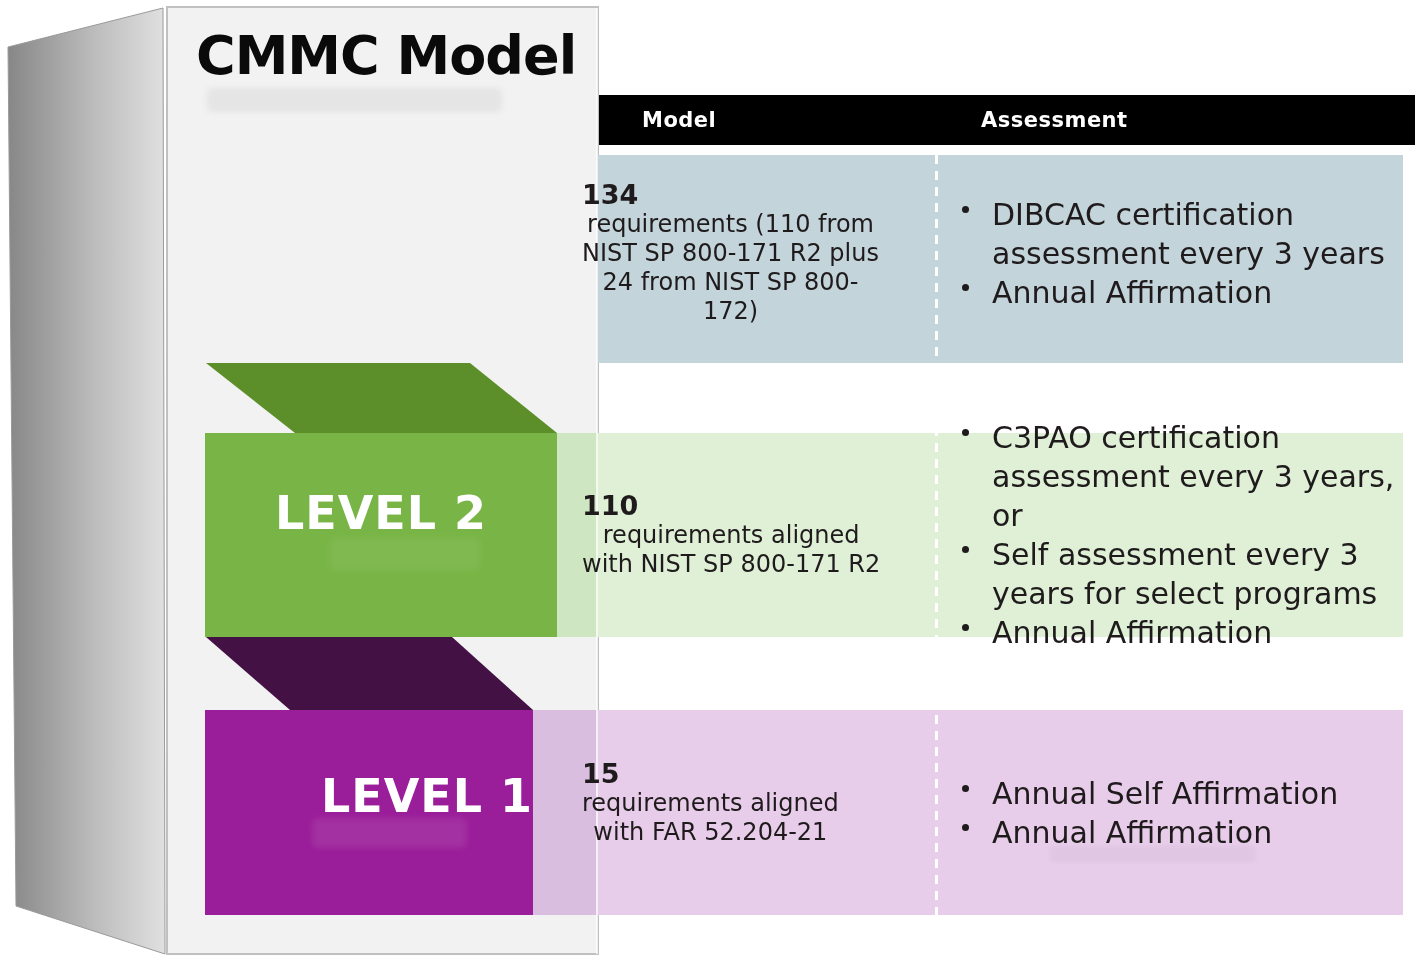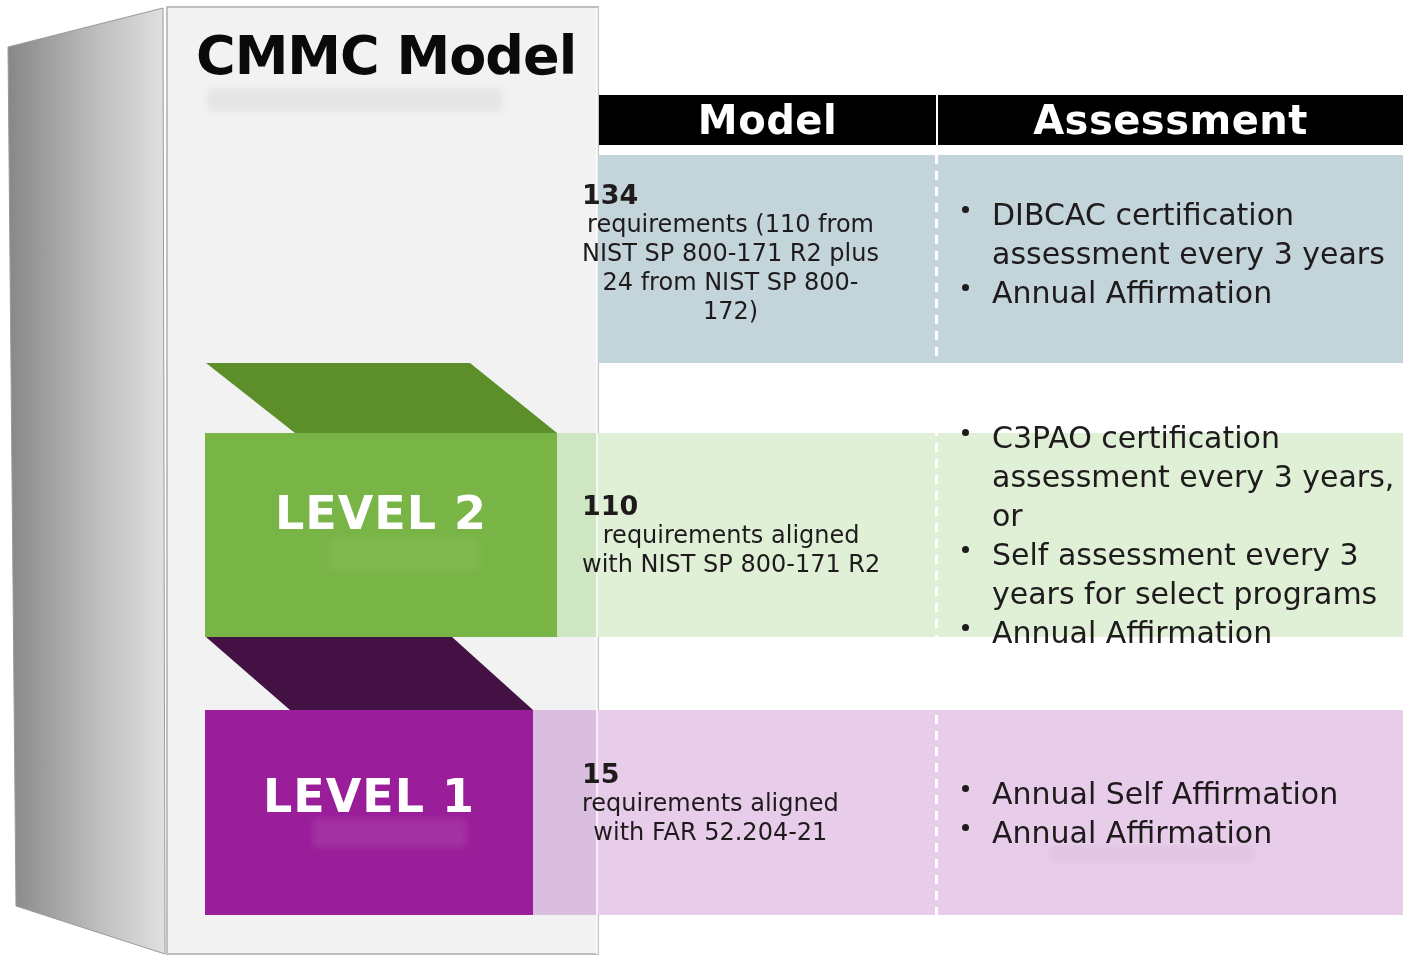--- a/index.html
+++ b/index.html
@@ -17,22 +17,22 @@
     white-space:nowrap;
   }
   .title-ghost{
     left:207px;top:88px;width:295px;height:24px;border-radius:5px;
     background:rgba(80,80,80,0.08);filter:blur(3px);
   }
 
   
   .hdr{
     background:var(--header-bg,#000);color:var(--header-text,#fff);
-    display:flex;align-items:center;justify-content:center;
-    font-size:40px;font-weight:bold;letter-spacing:0.5px;
+    display:flex;align-items:center;
+    font-size:21px;font-weight:bold;letter-spacing:0.5px;padding-left:43px;
   }
   .hdr-model{left:599px;top:95px;width:337px;height:50px;}
   .hdr-assess{left:938px;top:95px;width:465px;height:50px;}
 
   
   .row-bg3{left:598px;top:155px;width:805px;height:208px;background:var(--level3-row,#c3d4db);}
   .row-bg2{left:598px;top:433px;width:805px;height:204px;background:var(--level2-row,#dff0d7);}
   .row-tint2{left:557px;top:433px;width:41px;height:204px;background:var(--level2-row-tint,#cfe6c3);}
   .row-bg1{left:598px;top:710px;width:805px;height:205px;background:var(--level1-row,#e8cdea);}
   .row-tint1{left:533px;top:710px;width:65px;height:205px;background:var(--level1-row-tint,#d9bedf);}
@@ -40,21 +40,21 @@
   .seam{left:596px;top:8px;width:2px;height:946px;background:rgba(255,255,255,0.75);}
 
   
   .banner{
     display:flex;align-items:center;justify-content:center;
     color:var(--banner-text,#fff);font-weight:bold;font-size:46px;letter-spacing:1px;
     white-space:nowrap;
   }
   .banner-l3{left:205px;top:155px;width:392px;height:208px;background:var(--level3-banner,#144f67);padding-bottom:58px;box-sizing:border-box;}
   .banner-l2{left:205px;top:433px;width:352px;height:204px;background:var(--level2-banner,#79b546);padding-bottom:44px;box-sizing:border-box;}
-  .banner-l1{left:205px;top:710px;width:328px;height:205px;background:var(--level1-banner,#9a1d99);padding-bottom:34px;box-sizing:border-box;}
+  .banner-l1{left:205px;top:710px;width:328px;height:205px;background:var(--level1-banner,#9a1d99);padding-bottom:34px;box-sizing:border-box;justify-content:flex-end;}
   .banner-ghost{position:absolute;border-radius:6px;background:rgba(255,255,255,0.06);filter:blur(3px);}
   .bg3{left:113px;top:98px;width:152px;height:34px;}
   .bg2{left:125px;top:105px;width:150px;height:32px;}
   .bg1{left:107px;top:108px;width:155px;height:30px;background:rgba(255,255,255,0.09);}
 
   
   .model-cell{
     display:flex;flex-direction:column;align-items:flex-start;justify-content:center;
     text-align:center;box-sizing:border-box;
   }

